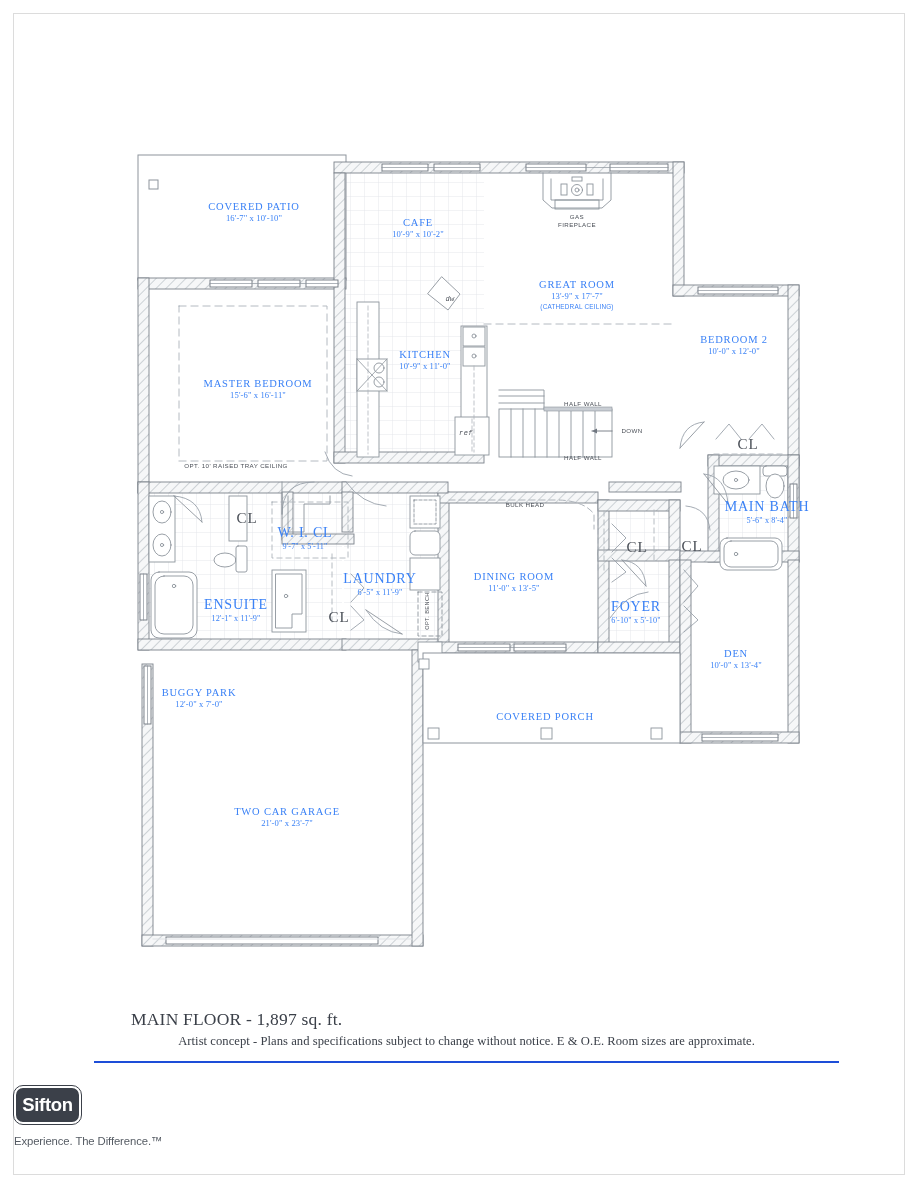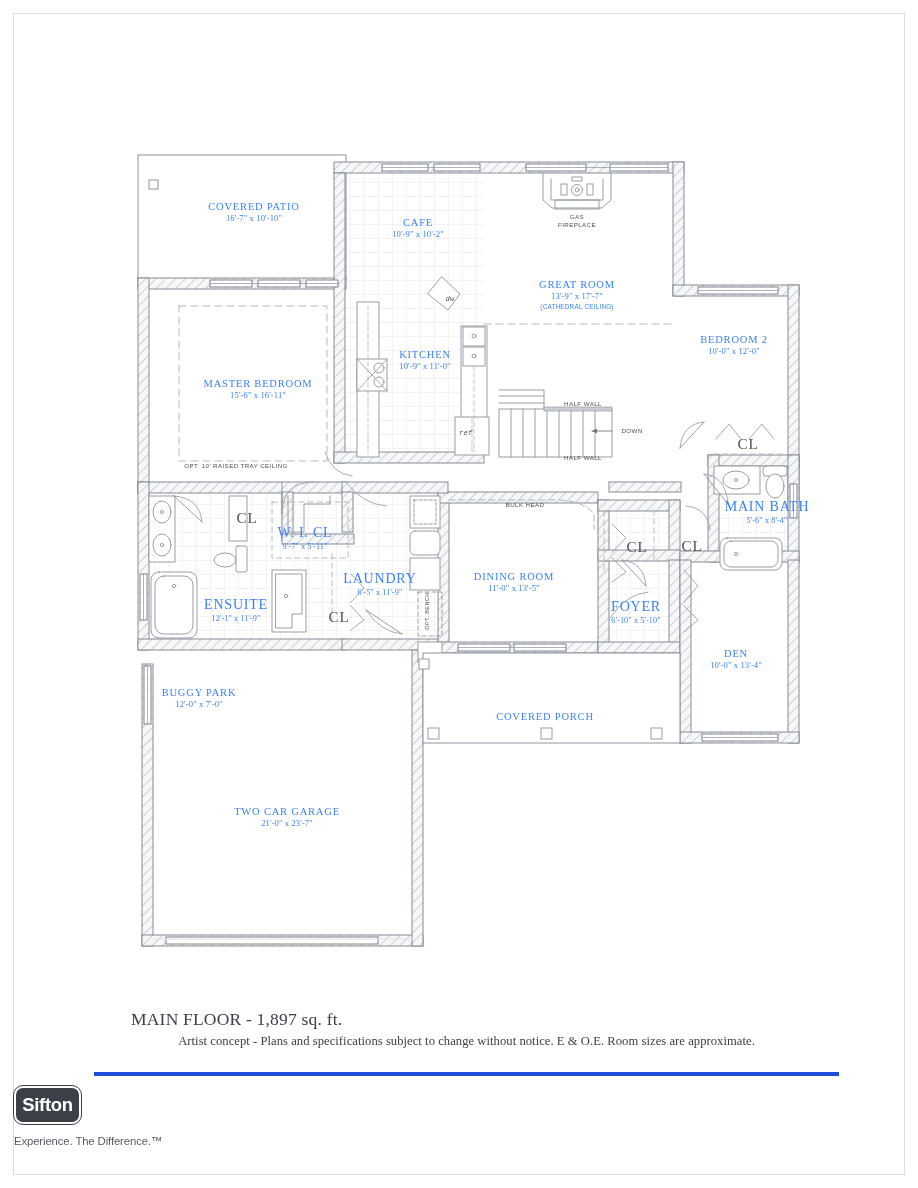--- a/index.html
+++ b/index.html
@@ -107,22 +107,22 @@
     left: 117px; top: 955px;
     font-size: 17.5px;
     letter-spacing: 0.2px;
     color: #3b4049;
     margin-top: 40px;
   }
   #disclaimer-wrap {
     position: absolute;
     left: 80px; top: 1020px;
     width: 745px;
-    border-bottom: 4px solid #1d4ed8;
-    padding-bottom: 23px;
+    border-bottom: 2px solid #1d4ed8;
+    padding-bottom: 12px;
     text-align: center;
   }
   #disclaimer {
     font-size: 12.6px;
     color: #3b4049;
     letter-spacing: 0.05px;
     white-space: nowrap;
   }
   #brand {
     position: absolute;

